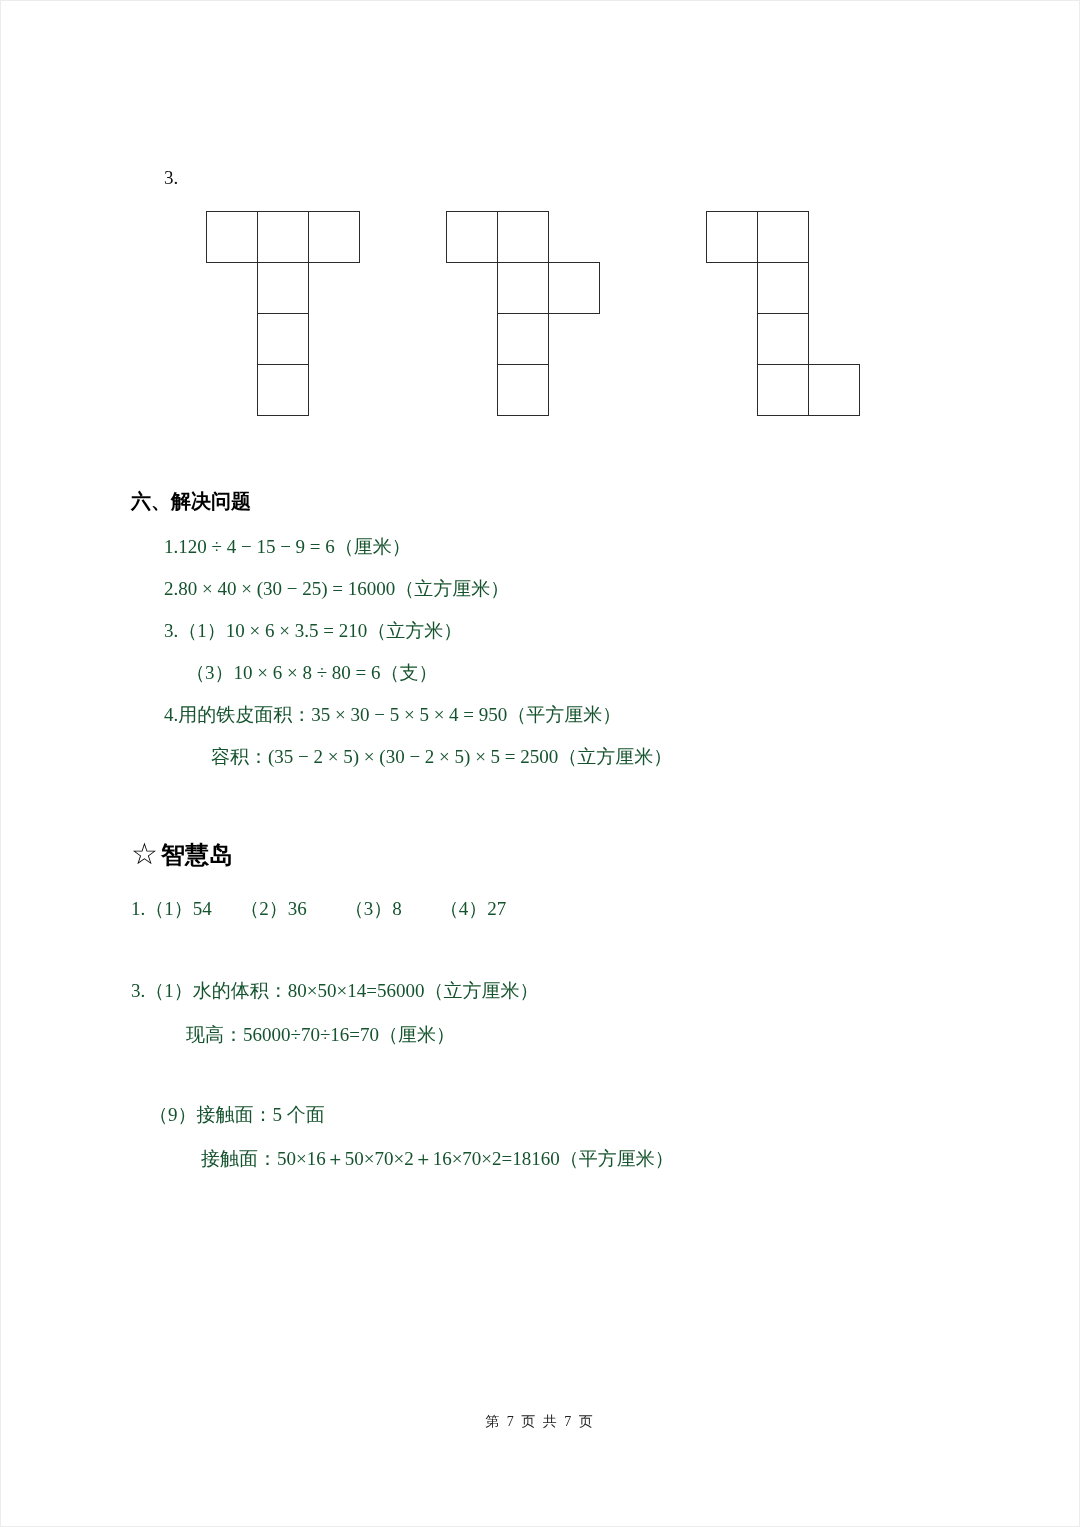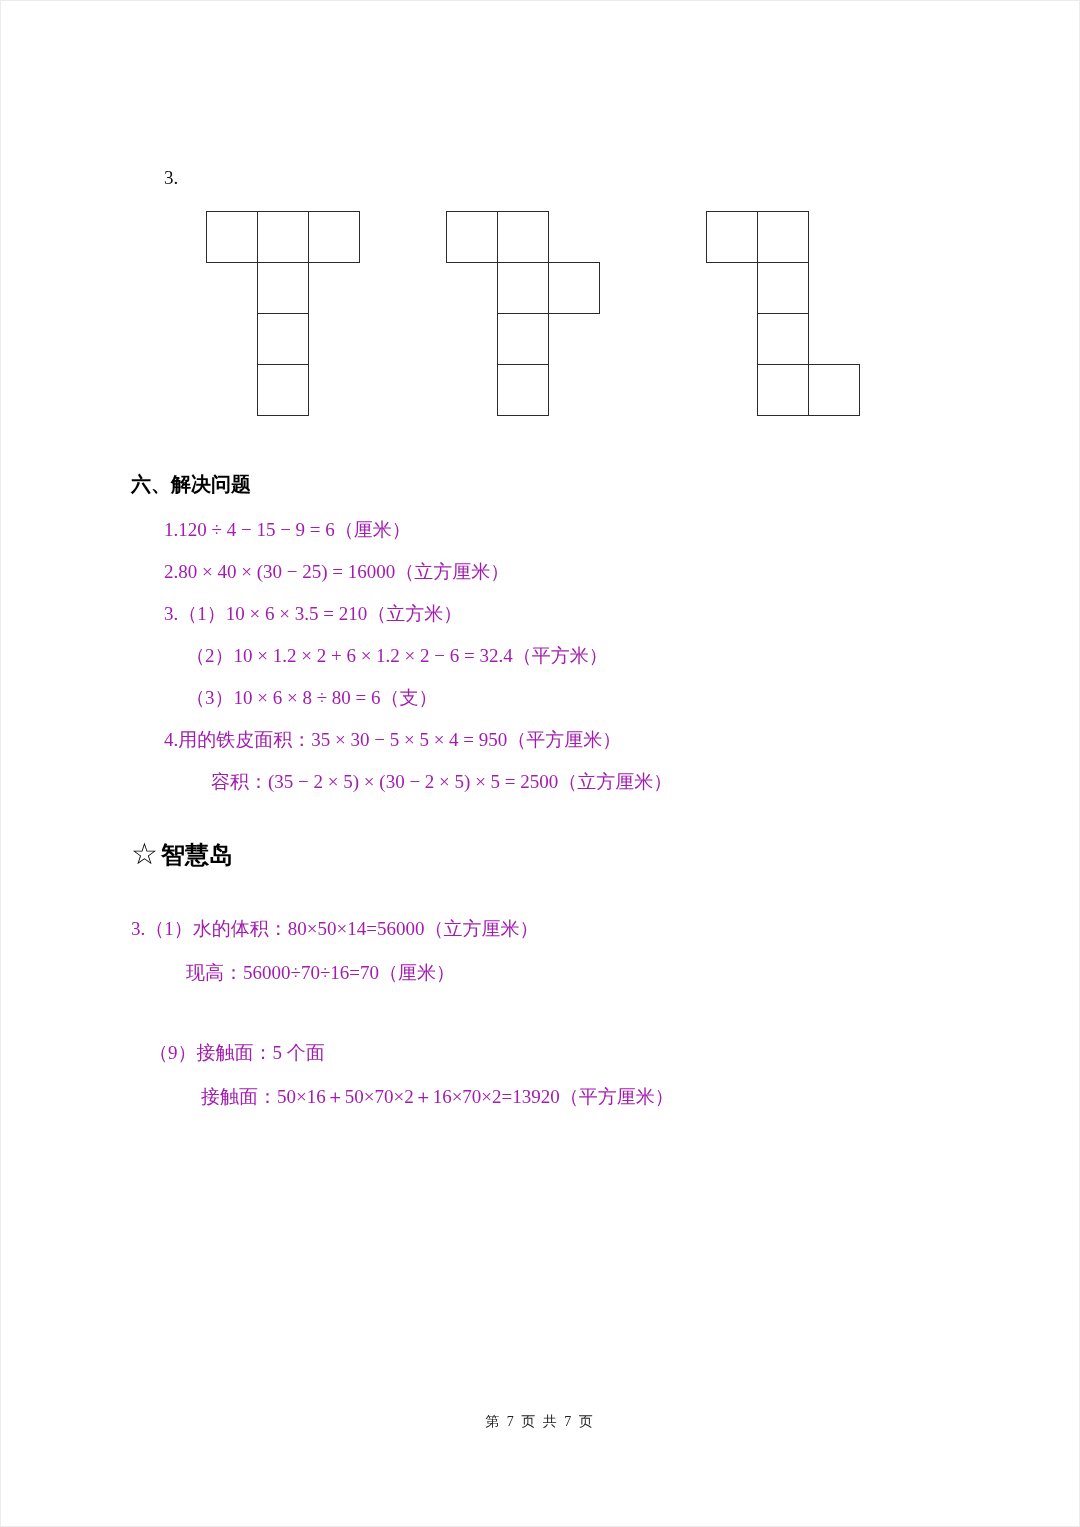--- a/index.html
+++ b/index.html
@@ -17,21 +17,21 @@
   .net { position: absolute; }
   .net-cell { position: absolute; border: 1px solid #2b2b2b; background: #ffffff; }
   .section { position: absolute; width: 910px; }
   .heading {
     font-family: "Liberation Sans", "DejaVu Sans", sans-serif;
     font-weight: bold; font-size: 20px; color: #000;
     line-height: 26px;
   }
   .lines { margin-top: 12px; }
   .text-line {
-    font-size: 19px; white-space: pre-wrap; color: #a21caf;
+    font-size: 19px; white-space: pre-wrap; color: #14532d;
   }
   #section6 .text-line { line-height: 42px; }
   #wisdom .text-line { line-height: 44px; }
   .wisdom-heading { display: flex; align-items: flex-end; }
   .star {
     font-size: 30px; line-height: 30px; margin-right: 3px;
     font-family: "DejaVu Sans", sans-serif; color: #000;
   }
   .wisdom-title {
     font-family: "Liberation Sans", "DejaVu Sans", sans-serif;
@@ -69,41 +69,41 @@
       <div class="net" style="left: 705px; top: 210px;">
         <div class="net-cell" style="top: 0px; left: 0px; width: 52px; height: 52px;"></div>
         <div class="net-cell" style="top: 0px; left: 51px; width: 52px; height: 52px;"></div>
         <div class="net-cell" style="top: 51px; left: 51px; width: 52px; height: 52px;"></div>
         <div class="net-cell" style="top: 102px; left: 51px; width: 52px; height: 52px;"></div>
         <div class="net-cell" style="top: 153px; left: 51px; width: 52px; height: 52px;"></div>
         <div class="net-cell" style="top: 153px; left: 102px; width: 52px; height: 52px;"></div>
       </div>
     </div>
 
-  <div class="section" id="section6" style="left:130px; top:470px;">
+  <div class="section" id="section6" style="left:130px; top:487px;">
     <div class="heading">六、解决问题</div>
     <div class="lines" id="section6-lines">
         <div class="text-line" style="padding-left: 33px;">1.120 ÷ 4 − 15 − 9 = 6（厘米）</div>
         <div class="text-line" style="padding-left: 33px;">2.80 × 40 × (30 − 25) = 16000（立方厘米）</div>
         <div class="text-line" style="padding-left: 33px;">3.（1）10 × 6 × 3.5 = 210（立方米）</div>
-        <div class="text-line" style="padding-left: 55px;">（2）10 × 1.2 × 2 + 6 × 1.2 × 2 − 6 = 32.4（平方米）</div>
         <div class="text-line" style="padding-left: 55px;">（3）10 × 6 × 8 ÷ 80 = 6（支）</div>
         <div class="text-line" style="padding-left: 33px;">4.用的铁皮面积：35 × 30 − 5 × 5 × 4 = 950（平方厘米）</div>
         <div class="text-line" style="padding-left: 80px;">容积：(35 − 2 × 5) × (30 − 2 × 5) × 5 = 2500（立方厘米）</div>
       </div>
   </div>
 
   <div class="section" id="wisdom" style="left:130px; top:838px;">
     <div class="wisdom-heading">
       <span class="star">☆</span>
       <span class="wisdom-title">智慧岛</span>
     </div>
     <div class="lines" id="wisdom-lines">
+        <div class="text-line" style="padding-left: 0px; margin-top: 18px;">1.（1）54      （2）36        （3）8        （4）27</div>
         <div class="text-line" style="padding-left: 0px; margin-top: 38px;">3.（1）水的体积：80×50×14=56000（立方厘米）</div>
         <div class="text-line" style="padding-left: 55px;">现高：56000÷70÷16=70（厘米）</div>
         <div class="text-line" style="padding-left: 18px; margin-top: 36px;">（9）接触面：5 个面</div>
-        <div class="text-line" style="padding-left: 70px;">接触面：50×16＋50×70×2＋16×70×2=13920（平方厘米）</div>
+        <div class="text-line" style="padding-left: 70px;">接触面：50×16＋50×70×2＋16×70×2=18160（平方厘米）</div>
       </div>
   </div>
 
   <div class="footer">第 7 页 共 7 页</div>
 
 </div>
 
 </body></html>

